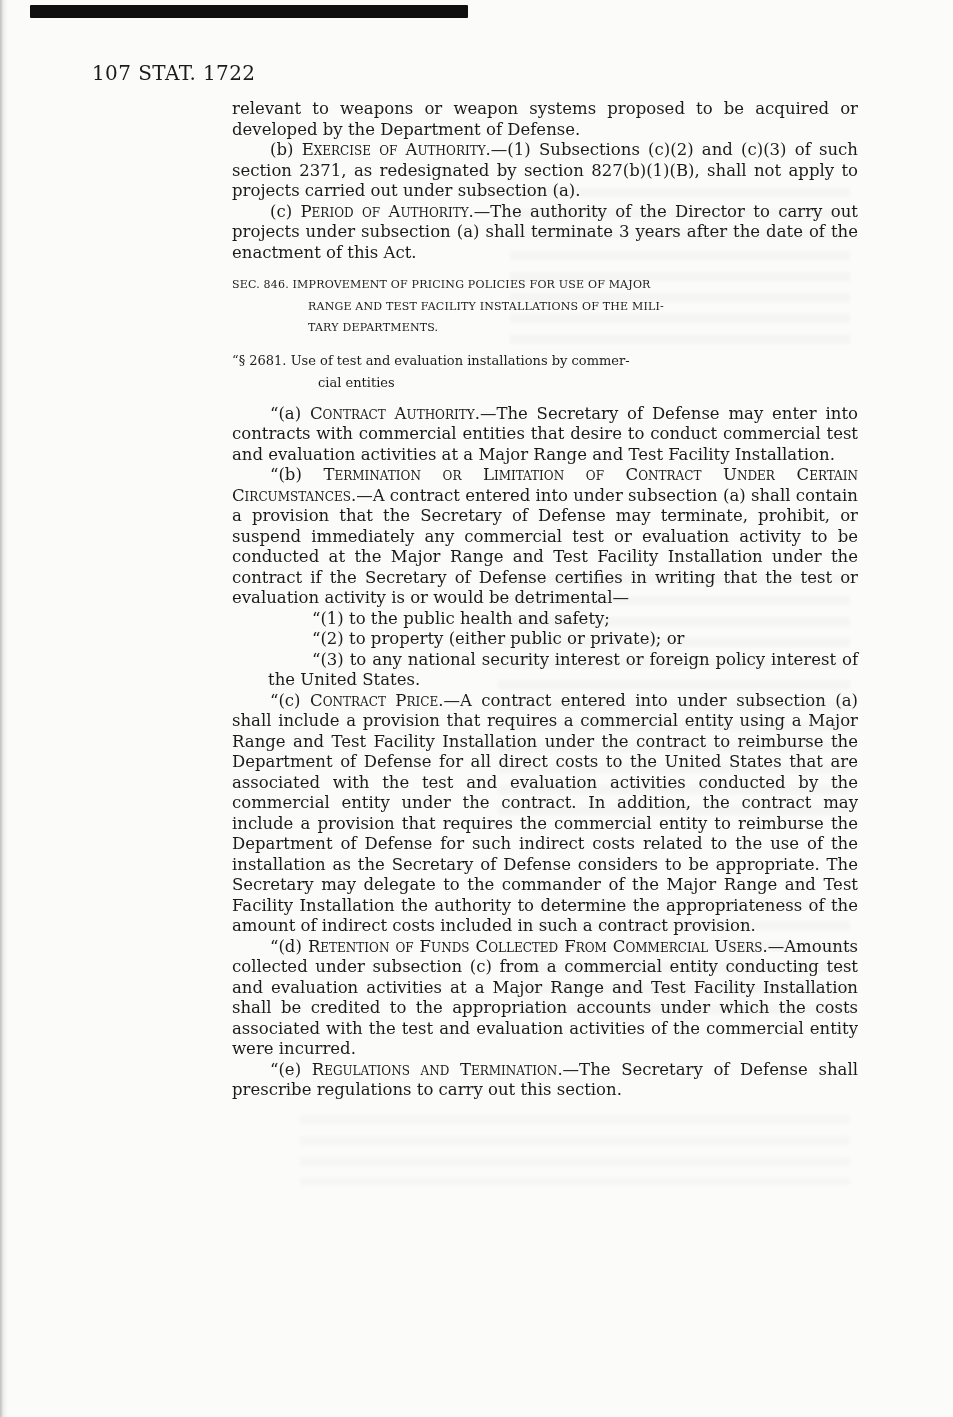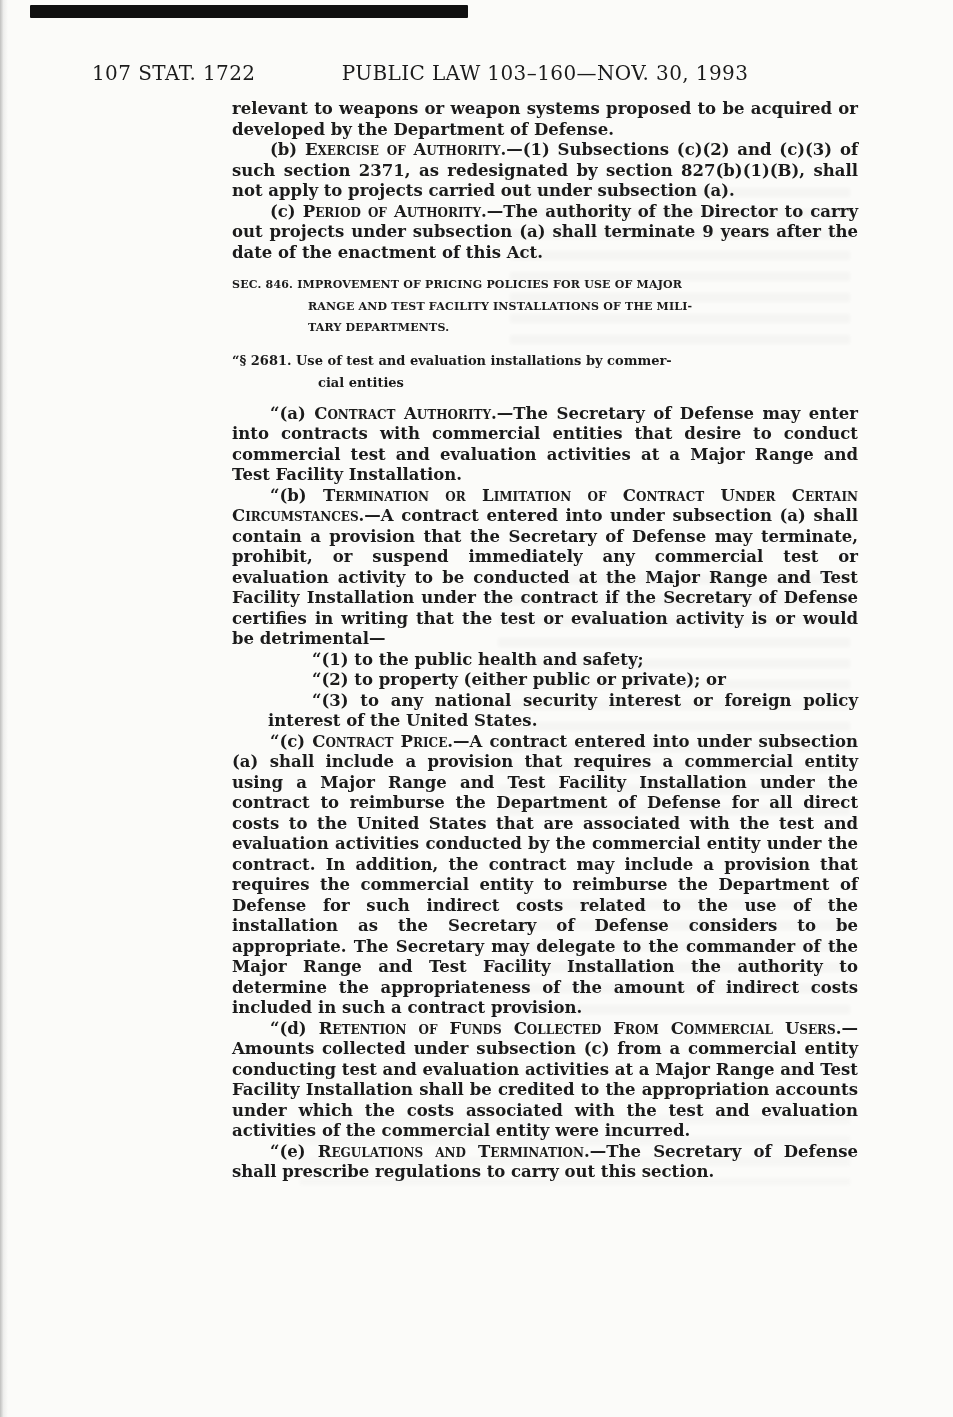--- a/index.html
+++ b/index.html
@@ -17,21 +17,21 @@
   }
   .top-bar {
     position:absolute; left:30px; top:5px; width:438px; height:13px;
     background:#101010; border-radius:1px;
   }
   .running-head { font-weight:normal; font-size:20px; letter-spacing:.4px; }
   .stat-no { position:absolute; left:92px; top:61px; white-space:nowrap; }
   .law-cite { position:absolute; left:232px; top:61px; width:626px; text-align:center; white-space:nowrap; }
   .column {
     position:absolute; left:232px; top:99px; width:626px;
-    font-size:16.5px; line-height:20.5px; font-weight:bold;
+    font-size:16.5px; line-height:20.5px; font-weight:normal;
     text-align:justify;
   }
   .column p { margin:0; }
   .blk.body { text-indent:38px; }
   .blk.continuation { text-indent:0; }
   .blk.list { margin-left:36px !important; text-indent:44px; }
   .blk.sec-head {
     text-align:left; font-size:11px; line-height:21.5px; letter-spacing:.2px;
     padding-left:76px; text-indent:-76px;
     margin-top:11px !important; margin-bottom:9px !important;
@@ -57,26 +57,25 @@
 <div class="page">
   <div class="scan-edge"></div>
   <div class="top-bar"></div>
 
   <div class="artifact a1"></div>
   <div class="artifact a2"></div>
   <div class="artifact a3"></div>
   <div class="artifact a4"></div>
 
   <div class="running-head stat-no">107 STAT. 1722</div>
-  <div class="running-head law-cite">PUBLIC LAW 103–160—NOV. 30, 1993</div>
 
   <main class="column">
       <p class="blk continuation"><span>relevant to weapons or weapon systems proposed to be acquired or developed by the Department of Defense.</span></p>
       <p class="blk body"><span>(b) </span><span class="sc">Exercise of Authority</span><span>.—(1) Subsections (c)(2) and (c)(3) of such section 2371, as redesignated by section 827(b)(1)(B), shall not apply to projects carried out under subsection (a).</span></p>
-      <p class="blk body"><span>(c) </span><span class="sc">Period of Authority</span><span>.—The authority of the Director to carry out projects under subsection (a) shall terminate 9 years after the date of the enactment of this Act.</span></p>
+      <p class="blk body"><span>(c) </span><span class="sc">Period of Authority</span><span>.—The authority of the Director to carry out projects under subsection (a) shall terminate 3 years after the date of the enactment of this Act.</span></p>
       <p class="blk sec-head"><span>SEC. 846. IMPROVEMENT OF PRICING POLICIES FOR USE OF MAJOR</span><br><span>RANGE AND TEST FACILITY INSTALLATIONS OF THE MILI-</span><br><span>TARY DEPARTMENTS.</span></p>
       <p class="blk qsec-head"><span>“§ 2681. Use of test and evaluation installations by commer-</span><br><span>cial entities</span></p>
       <p class="blk body"><span>“(a) </span><span class="sc">Contract Authority</span><span>.—The Secretary of Defense may enter into contracts with commercial entities that desire to conduct commercial test and evaluation activities at a Major Range and Test Facility Installation.</span></p>
       <p class="blk body"><span>“(b) </span><span class="sc">Termination or Limitation of Contract Under Certain Circumstances</span><span>.—A contract entered into under subsection (a) shall contain a provision that the Secretary of Defense may terminate, prohibit, or suspend immediately any commercial test or evaluation activity to be conducted at the Major Range and Test Facility Installation under the contract if the Secretary of Defense certifies in writing that the test or evaluation activity is or would be detrimental—</span></p>
       <p class="blk list"><span>“(1) to the public health and safety;</span></p>
       <p class="blk list"><span>“(2) to property (either public or private); or</span></p>
       <p class="blk list"><span>“(3) to any national security interest or foreign policy interest of the United States.</span></p>
       <p class="blk body"><span>“(c) </span><span class="sc">Contract Price</span><span>.—A contract entered into under subsection (a) shall include a provision that requires a commercial entity using a Major Range and Test Facility Installation under the contract to reimburse the Department of Defense for all direct costs to the United States that are associated with the test and evaluation activities conducted by the commercial entity under the contract. In addition, the contract may include a provision that requires the commercial entity to reimburse the Department of Defense for such indirect costs related to the use of the installation as the Secretary of Defense considers to be appropriate. The Secretary may delegate to the commander of the Major Range and Test Facility Installation the authority to determine the appropriateness of the amount of indirect costs included in such a contract provision.</span></p>
       <p class="blk body"><span>“(d) </span><span class="sc">Retention of Funds Collected From Commercial Users</span><span>.—Amounts collected under subsection (c) from a commercial entity conducting test and evaluation activities at a Major Range and Test Facility Installation shall be credited to the appropriation accounts under which the costs associated with the test and evaluation activities of the commercial entity were incurred.</span></p>
       <p class="blk body"><span>“(e) </span><span class="sc">Regulations and Termination</span><span>.—The Secretary of Defense shall prescribe regulations to carry out this section.</span></p>

